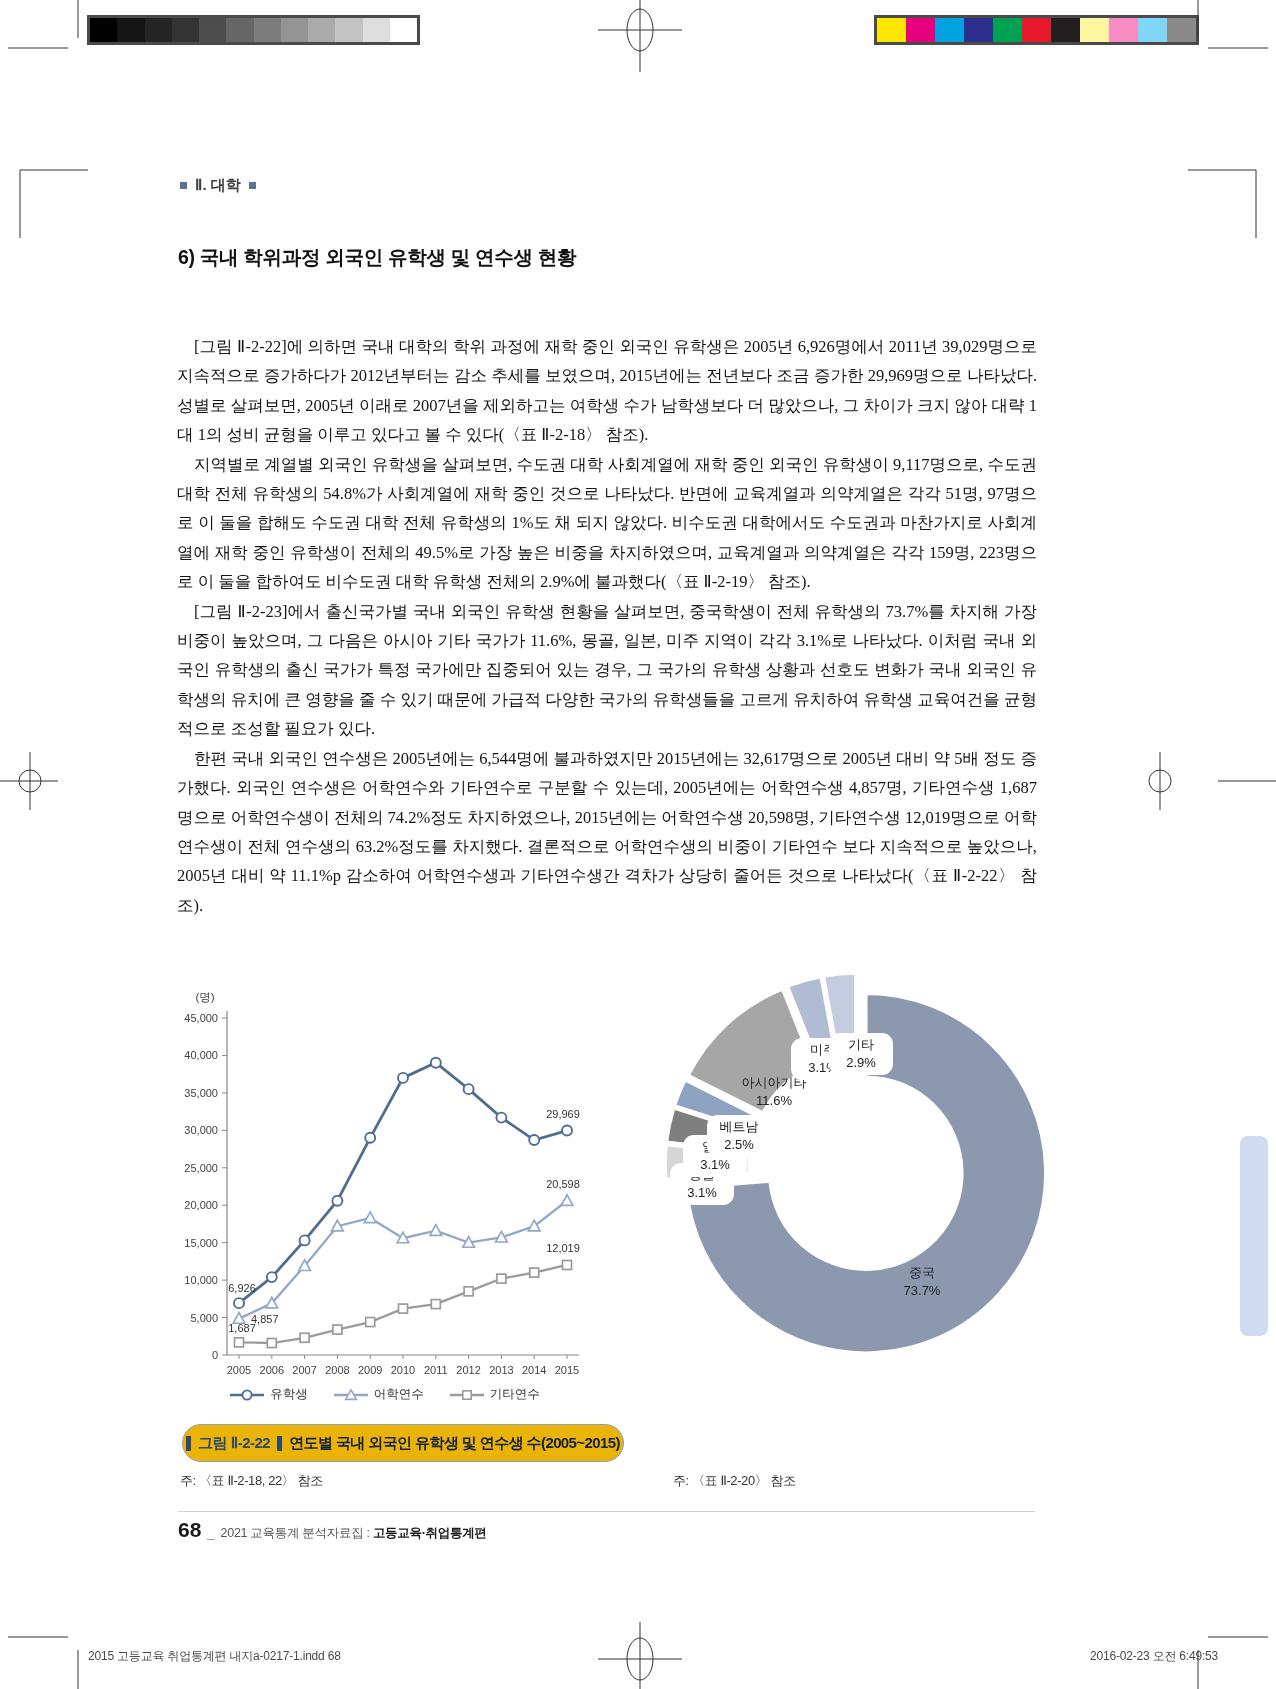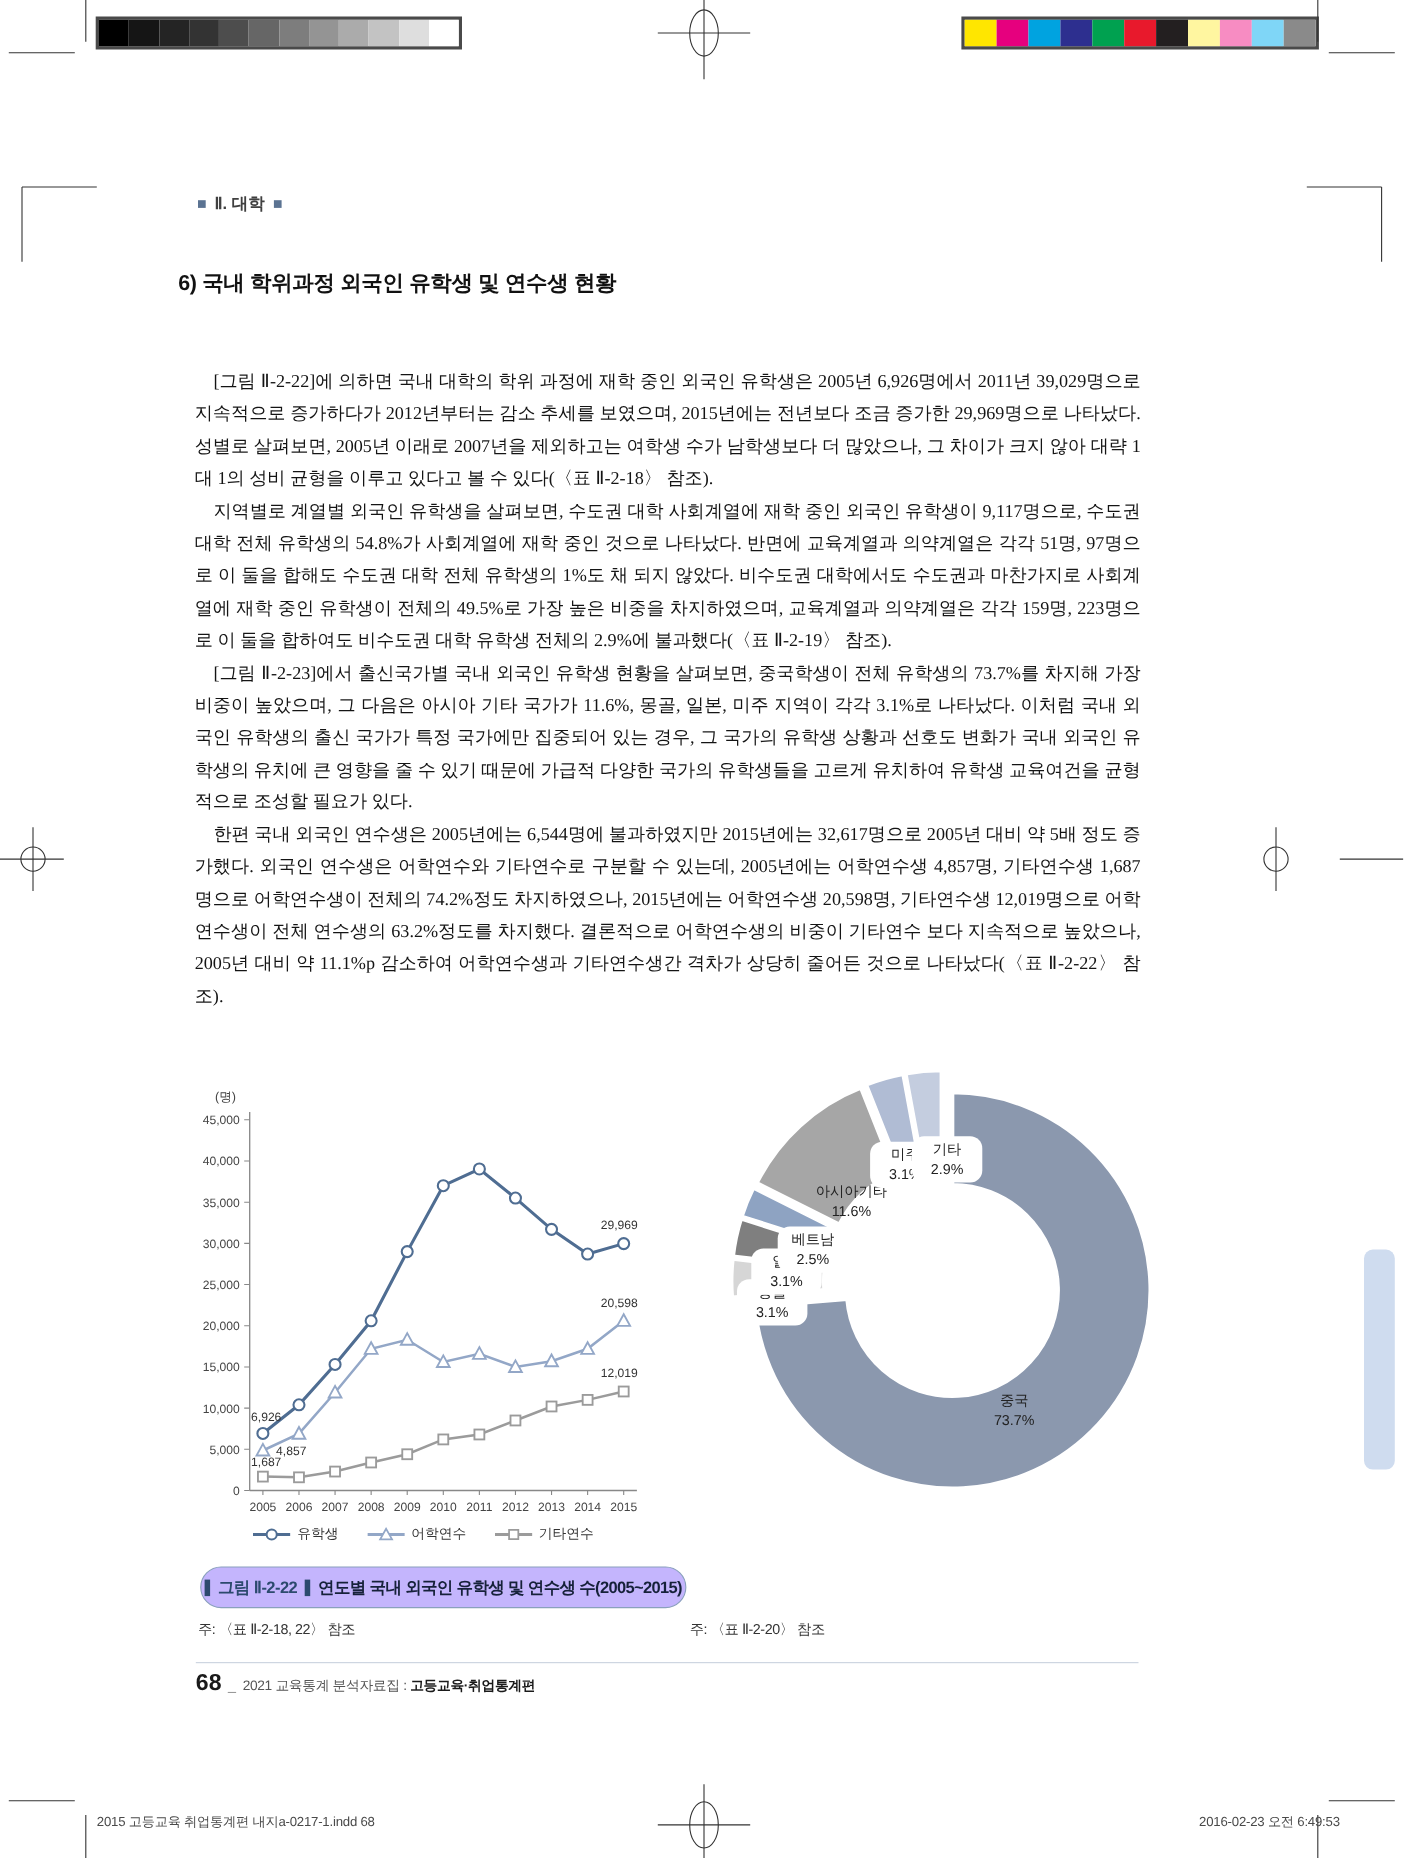--- a/index.html
+++ b/index.html
@@ -11,21 +11,21 @@
   .gray-bar div,.color-bar div{flex:1;height:100%;}
   
   .doc-header{display:flex;align-items:center;gap:8px;font-weight:bold;font-size:15px;color:#404040;}
   .hdr-sq{width:7px;height:7px;background:#5b7392;display:inline-block;}
   .sec-title{font-size:19.5px;font-weight:bold;color:#111;letter-spacing:-0.3px;}
   
   .bodytext{width:860px;font-family:"Liberation Serif",serif;font-size:16.5px;line-height:29.4px;
             text-align:justify;color:#141414;}
   .bodytext p{margin:0;text-indent:17px;}
   
-  .caption-box{border:1.5px solid #8aa0bd;border-radius:19px;background:#c4b5fd;height:38px;
+  .caption-box{border:1.5px solid #8aa0bd;border-radius:19px;background:#eab308;height:38px;
                display:flex;align-items:center;justify-content:center;gap:7px;box-sizing:border-box;
                font-size:15px;font-weight:bold;}
   .cap-bar{width:5px;height:15px;background:#2c4a6e;display:inline-block;}
   .cap-tag{color:#2c4a6e;letter-spacing:-0.5px;}
   .cap-title{color:#16213a;letter-spacing:-0.6px;}
   .fig-note{font-size:13px;color:#333;letter-spacing:-0.4px;}
   
   .legend{display:flex;justify-content:center;gap:26px;align-items:center;font-size:12.5px;color:#333;}
   .legend .item{display:flex;align-items:center;gap:6px;}
   
@@ -102,21 +102,21 @@
     <line x1="1198" y1="1650" x2="1198" y2="1689"></line>
       <line x1="1208" y1="1637" x2="1268" y2="1637"></line>
   </svg>
 
   <div class="abs doc-header" style="left:180px;top:176px;">
     <span class="hdr-sq"></span>
     <span>Ⅱ. 대학</span>
     <span class="hdr-sq"></span>
   </div>
 
-  <div class="abs sec-title" style="left:162px;top:244px;">6) 국내 학위과정 외국인 유학생 및 연수생 현황</div>
+  <div class="abs sec-title" style="left:178px;top:244px;">6) 국내 학위과정 외국인 유학생 및 연수생 현황</div>
 
   <div class="abs bodytext" style="left:177px;top:288px;margin-top:44px;">
     <p>[그림 Ⅱ-2-22]에 의하면 국내 대학의 학위 과정에 재학 중인 외국인 유학생은 2005년 6,926명에서 2011년 39,029명으로 지속적으로 증가하다가 2012년부터는 감소 추세를 보였으며, 2015년에는 전년보다 조금 증가한 29,969명으로 나타났다. 성별로 살펴보면, 2005년 이래로 2007년을 제외하고는 여학생 수가 남학생보다 더 많았으나, 그 차이가 크지 않아 대략 1대 1의 성비 균형을 이루고 있다고 볼 수 있다(〈표 Ⅱ-2-18〉 참조).</p>
     <p>지역별로 계열별 외국인 유학생을 살펴보면, 수도권 대학 사회계열에 재학 중인 외국인 유학생이 9,117명으로, 수도권 대학 전체 유학생의 54.8%가 사회계열에 재학 중인 것으로 나타났다. 반면에 교육계열과 의약계열은 각각 51명, 97명으로 이 둘을 합해도 수도권 대학 전체 유학생의 1%도 채 되지 않았다. 비수도권 대학에서도 수도권과 마찬가지로 사회계열에 재학 중인 유학생이 전체의 49.5%로 가장 높은 비중을 차지하였으며, 교육계열과 의약계열은 각각 159명, 223명으로 이 둘을 합하여도 비수도권 대학 유학생 전체의 2.9%에 불과했다(〈표 Ⅱ-2-19〉 참조).</p>
     <p>[그림 Ⅱ-2-23]에서 출신국가별 국내 외국인 유학생 현황을 살펴보면, 중국학생이 전체 유학생의 73.7%를 차지해 가장 비중이 높았으며, 그 다음은 아시아 기타 국가가 11.6%, 몽골, 일본, 미주 지역이 각각 3.1%로 나타났다. 이처럼 국내 외국인 유학생의 출신 국가가 특정 국가에만 집중되어 있는 경우, 그 국가의 유학생 상황과 선호도 변화가 국내 외국인 유학생의 유치에 큰 영향을 줄 수 있기 때문에 가급적 다양한 국가의 유학생들을 고르게 유치하여 유학생 교육여건을 균형적으로 조성할 필요가 있다.</p>
     <p>한편 국내 외국인 연수생은 2005년에는 6,544명에 불과하였지만 2015년에는 32,617명으로 2005년 대비 약 5배 정도 증가했다. 외국인 연수생은 어학연수와 기타연수로 구분할 수 있는데, 2005년에는 어학연수생 4,857명, 기타연수생 1,687명으로 어학연수생이 전체의 74.2%정도 차지하였으나, 2015년에는 어학연수생 20,598명, 기타연수생 12,019명으로 어학연수생이 전체 연수생의 63.2%정도를 차지했다. 결론적으로 어학연수생의 비중이 기타연수 보다 지속적으로 높았으나, 2005년 대비 약 11.1%p 감소하여 어학연수생과 기타연수생간 격차가 상당히 줄어든 것으로 나타났다(〈표 Ⅱ-2-22〉 참조).</p>
   </div>
 
   <svg class="abs" id="lineChart" style="left:165px;top:925px;" width="440" height="460" viewBox="0 0 440 460">
       <line x1="57" y1="430" x2="62" y2="430" stroke="#888" stroke-width="1"></line>
@@ -260,21 +260,21 @@
       <text x="249" y="127" text-anchor="middle" font-size="13" fill="#222">2.9%</text>
     </svg>
 
   <div class="abs caption-box" style="left:182px;top:1424px;width:442px;">
     <span class="cap-bar"></span>
     <span class="cap-tag">그림 Ⅱ-2-22</span>
     <span class="cap-bar"></span>
     <span class="cap-title">연도별 국내 외국인 유학생 및 연수생 수(2005~2015)</span>
   </div>
   <div class="abs fig-note" style="left:180px;top:1472px;">주: 〈표 Ⅱ-2-18, 22〉 참조</div>
-  <div class="abs fig-note" style="left:627px;top:1472px;">주: 〈표 Ⅱ-2-20〉 참조</div>
+  <div class="abs fig-note" style="left:673px;top:1472px;">주: 〈표 Ⅱ-2-20〉 참조</div>
 
   <div class="abs side-tab" style="left:1240px;top:1136px;width:28px;height:200px;"></div>
 
   <div class="abs footer-rule" style="left:178px;top:1511px;width:857px;"></div>
   <div class="abs footer" style="left:178px;top:1518px;">
     <span class="pg">68</span>
     <span class="us">_</span>
     <span class="bk">
       <span>2021 교육통계 분석자료집 : </span><b>고등교육·취업통계편</b>
     </span>

